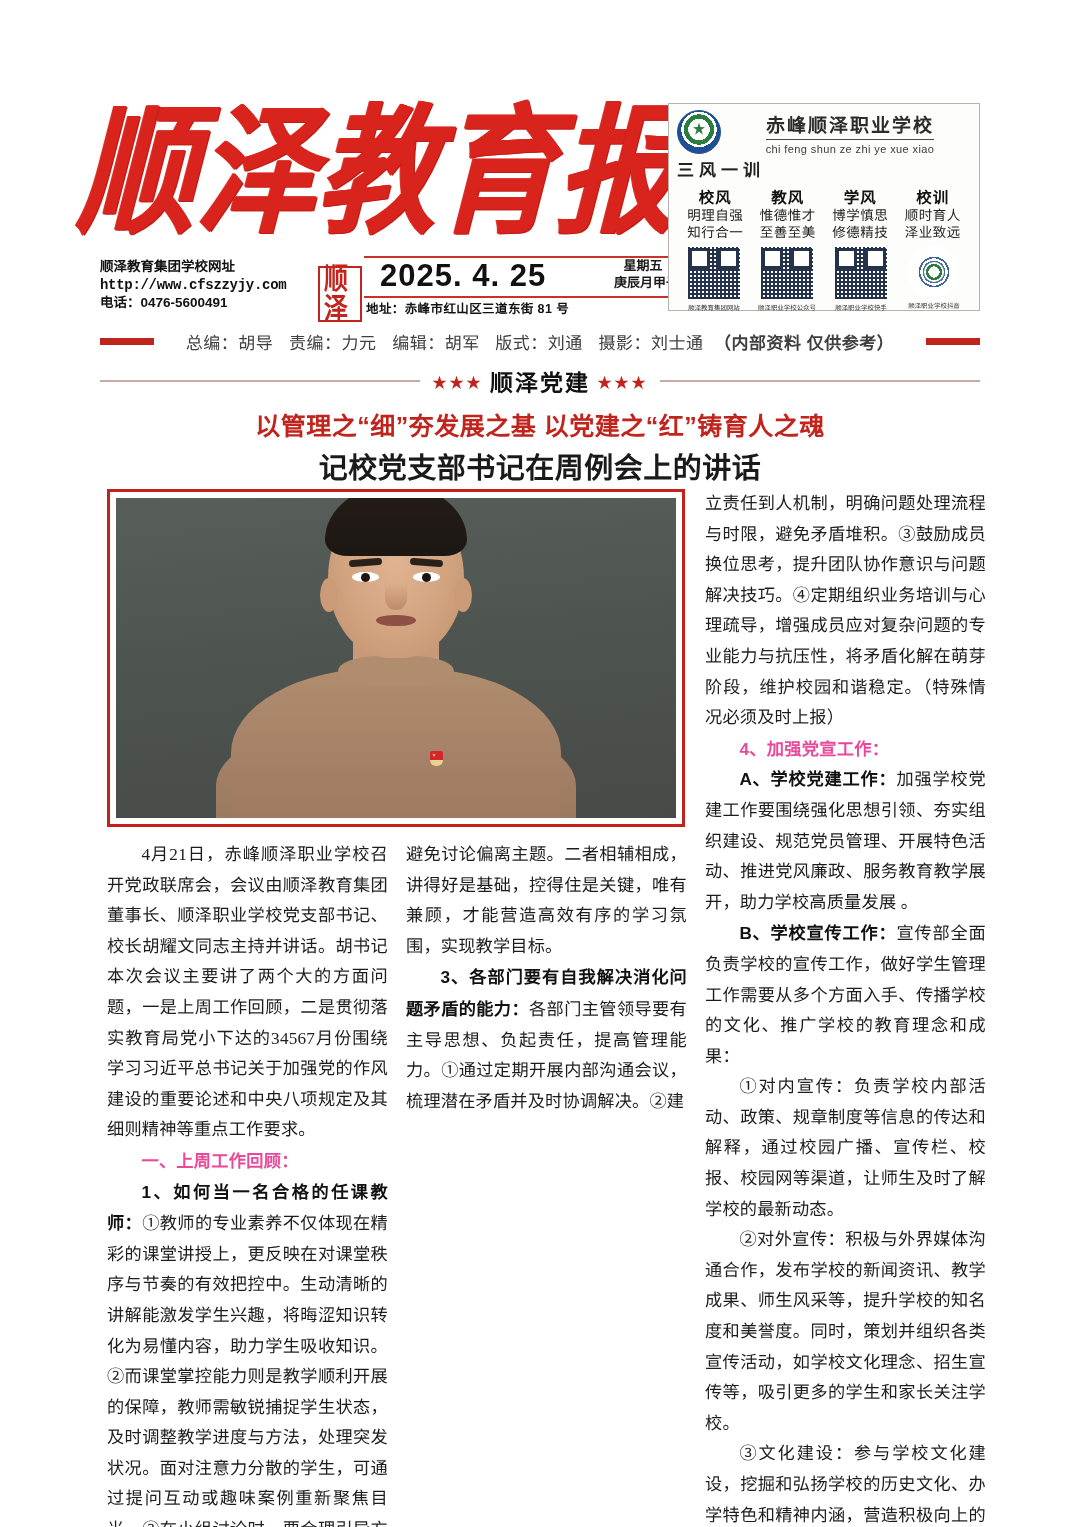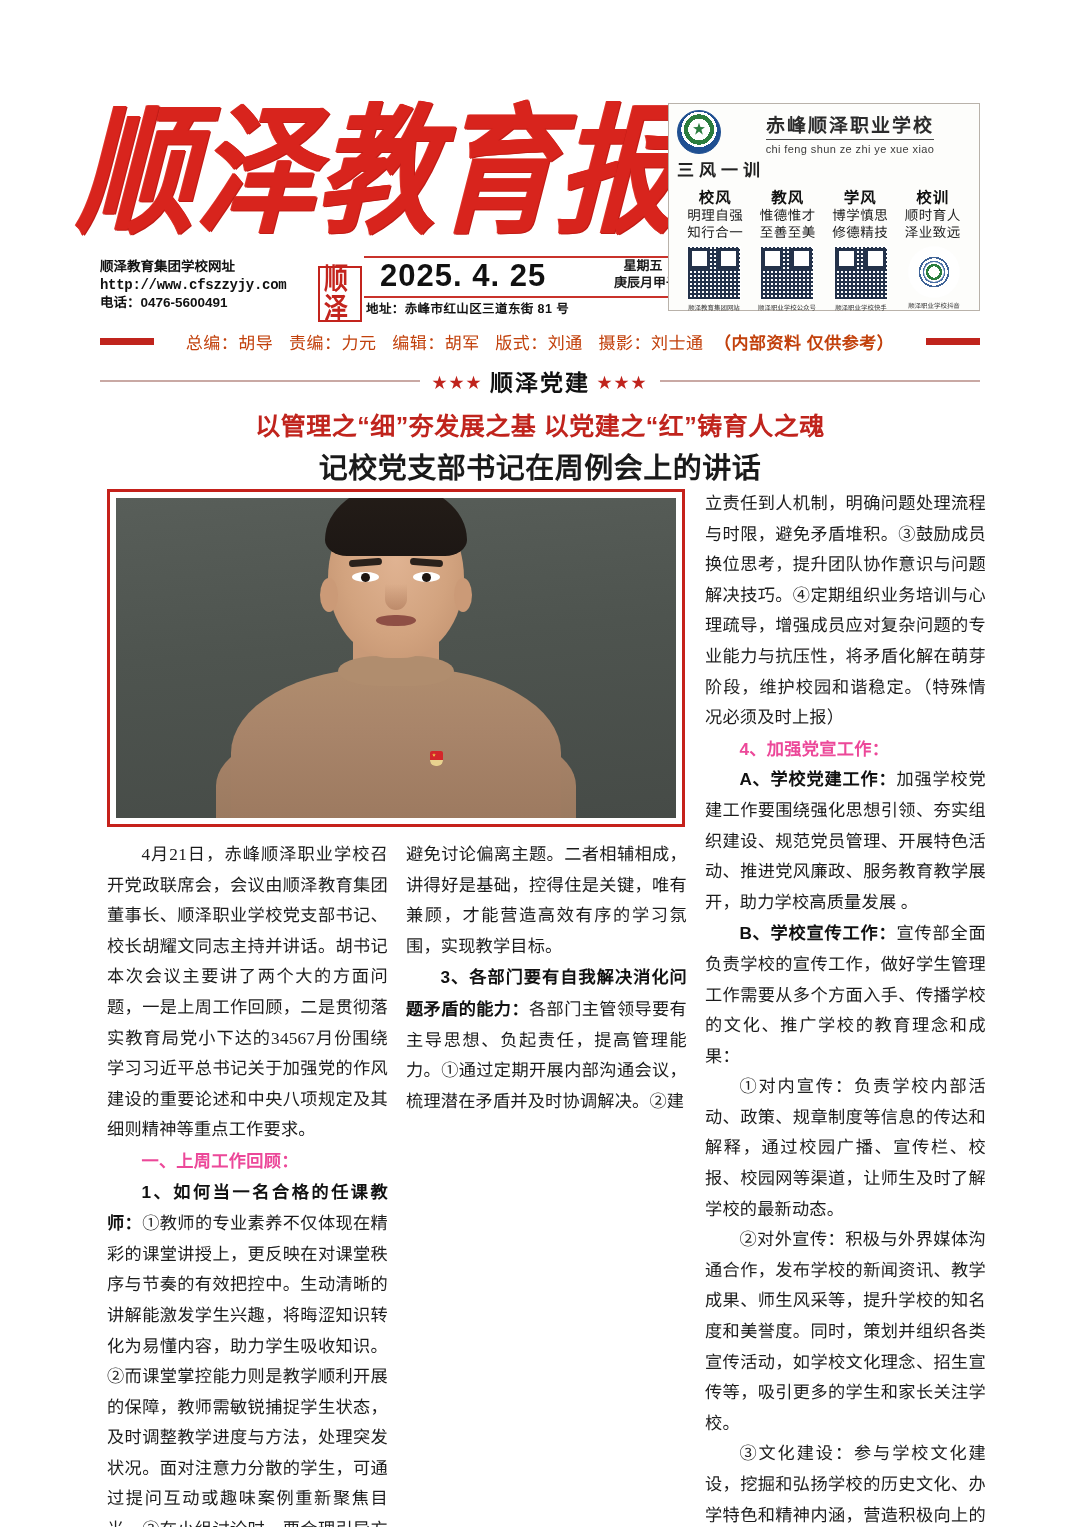--- a/index.html
+++ b/index.html
@@ -177,21 +177,21 @@
 
   
   .staffbar{
     position:absolute;left:100px;top:326px;width:880px;height:30px;
     display:flex;align-items:center;gap:14px;
   }
   .staff-dash{width:54px;height:7px;background:#c0241d;flex:0 0 auto;}
   .staff-text{
     flex:1;text-align:center;
     font-family:"Liberation Sans","DejaVu Sans",sans-serif;
-    font-size:17px;color:#c2410c;letter-spacing:0.5px;white-space:nowrap;
+    font-size:17px;color:#404040;letter-spacing:0.5px;white-space:nowrap;
   }
   .staff-note{font-weight:700;}
 
   
   .section-banner{
     position:absolute;left:100px;top:366px;width:880px;height:30px;
     display:flex;align-items:center;gap:12px;
   }
   .sb-rule{flex:1;height:1.5px;background:#c9a9a4;}
   .sb-mid{

